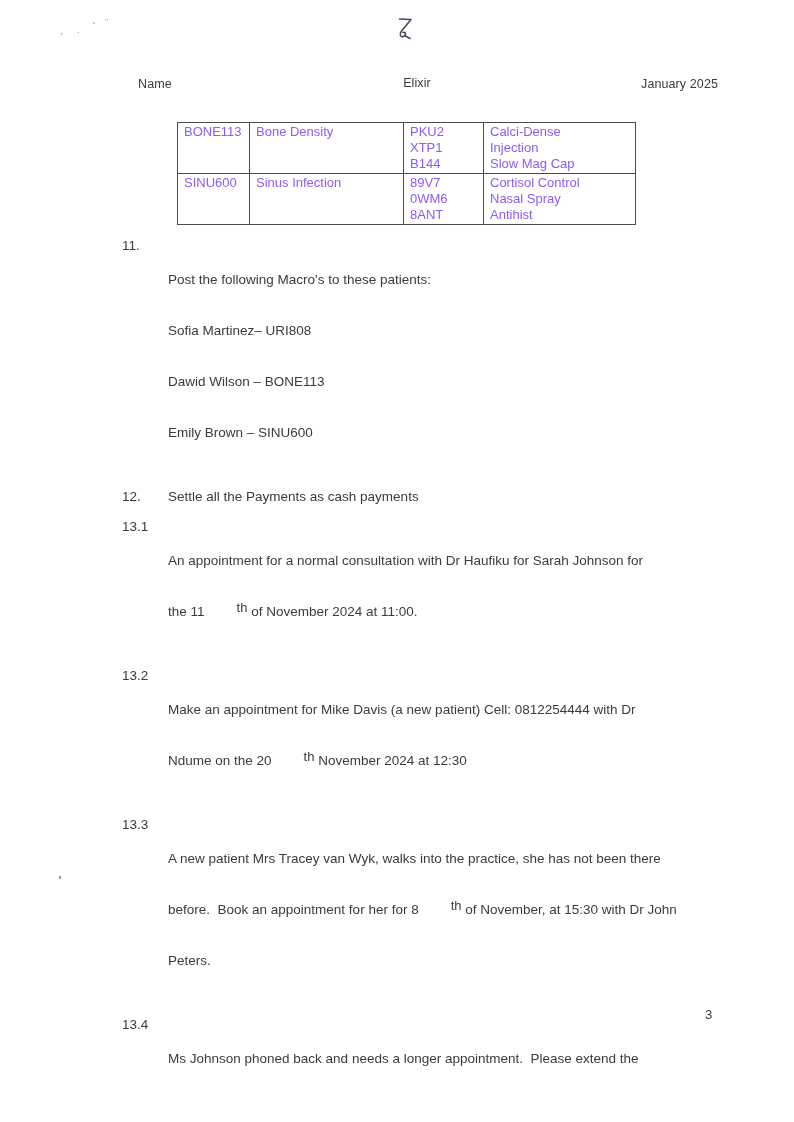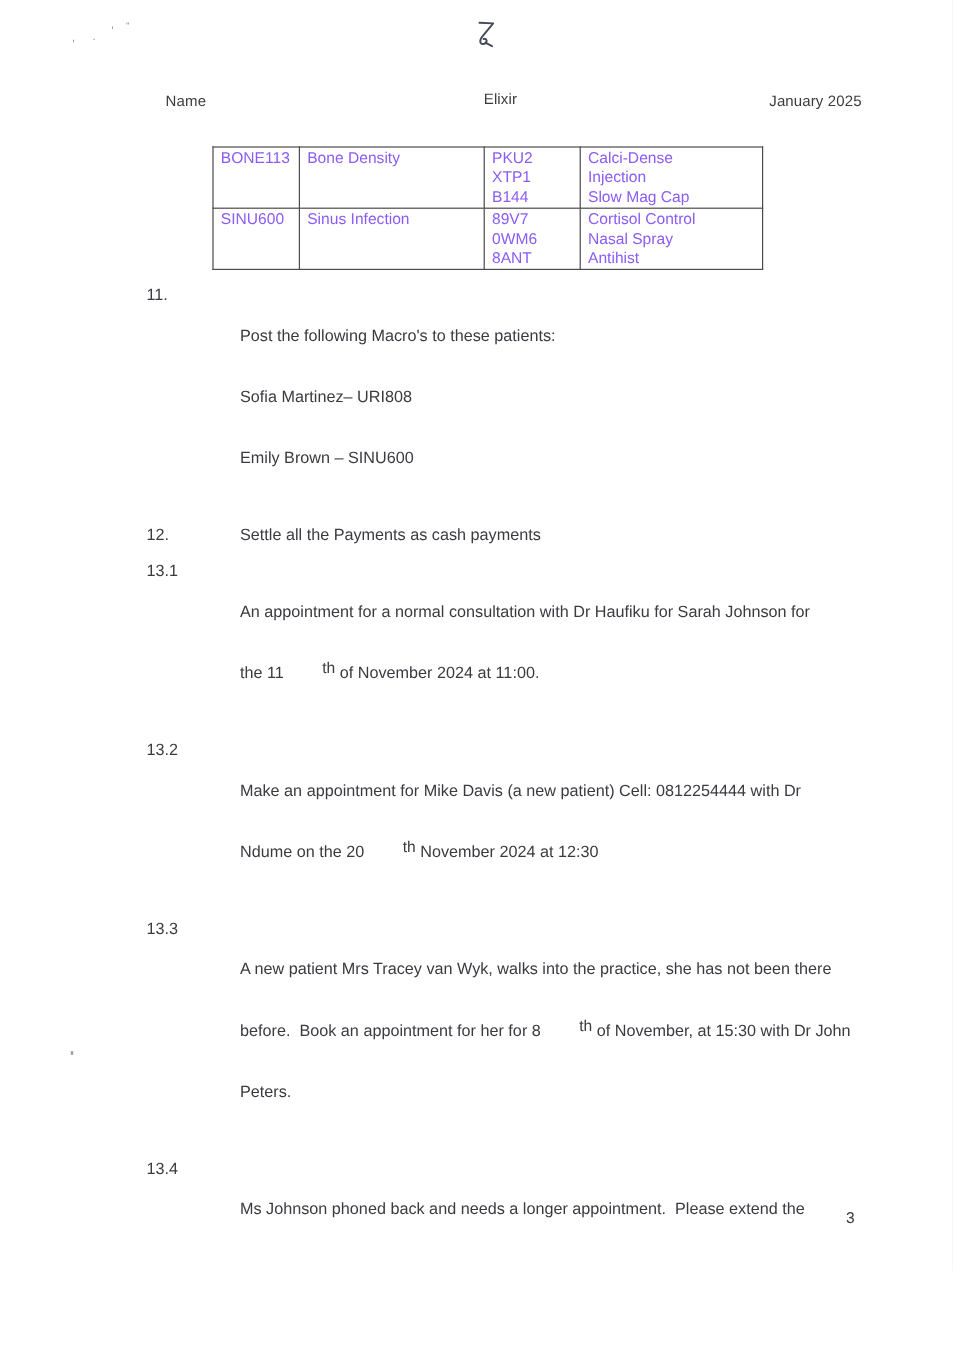--- a/index.html
+++ b/index.html
@@ -58,21 +58,21 @@
   .col-iname { width: 152px; }
 
   
   .instructions {
     position: absolute;
     left: 122px; top: 237px;
     width: 600px;
     font-size: 13.5px;
     line-height: 17px;
   }
-  .item { display: flex; margin-bottom: 13px; gap: 32px; }
+  .item { display: flex; margin-bottom: 13px; }
   .item-num { width: 46px; flex: none; }
   .item-body { flex: 1; white-space: pre-wrap; }
   .item-body sup {
     font-size: 13px;
     line-height: 0;
     vertical-align: 4px;
     margin-left: 32px;
   }
 
   .page-number { position: absolute; left: 705px; top: 1007px; font-size: 13px; }
@@ -137,20 +137,21 @@
     </tbody>
   </table>
 
   <div class="instructions">
 
     <div class="item">
       <span class="item-num">11.</span>
       <div class="item-body">
         <div>Post the following Macro's to these patients:</div>
         <div>Sofia Martinez– URI808</div>
+        <div>Dawid Wilson – BONE113</div>
         <div>Emily Brown – SINU600</div>
       </div>
     </div>
 
     <div class="item">
       <span class="item-num">12.</span>
       <div class="item-body">Settle all the Payments as cash payments</div>
     </div>
 
 

